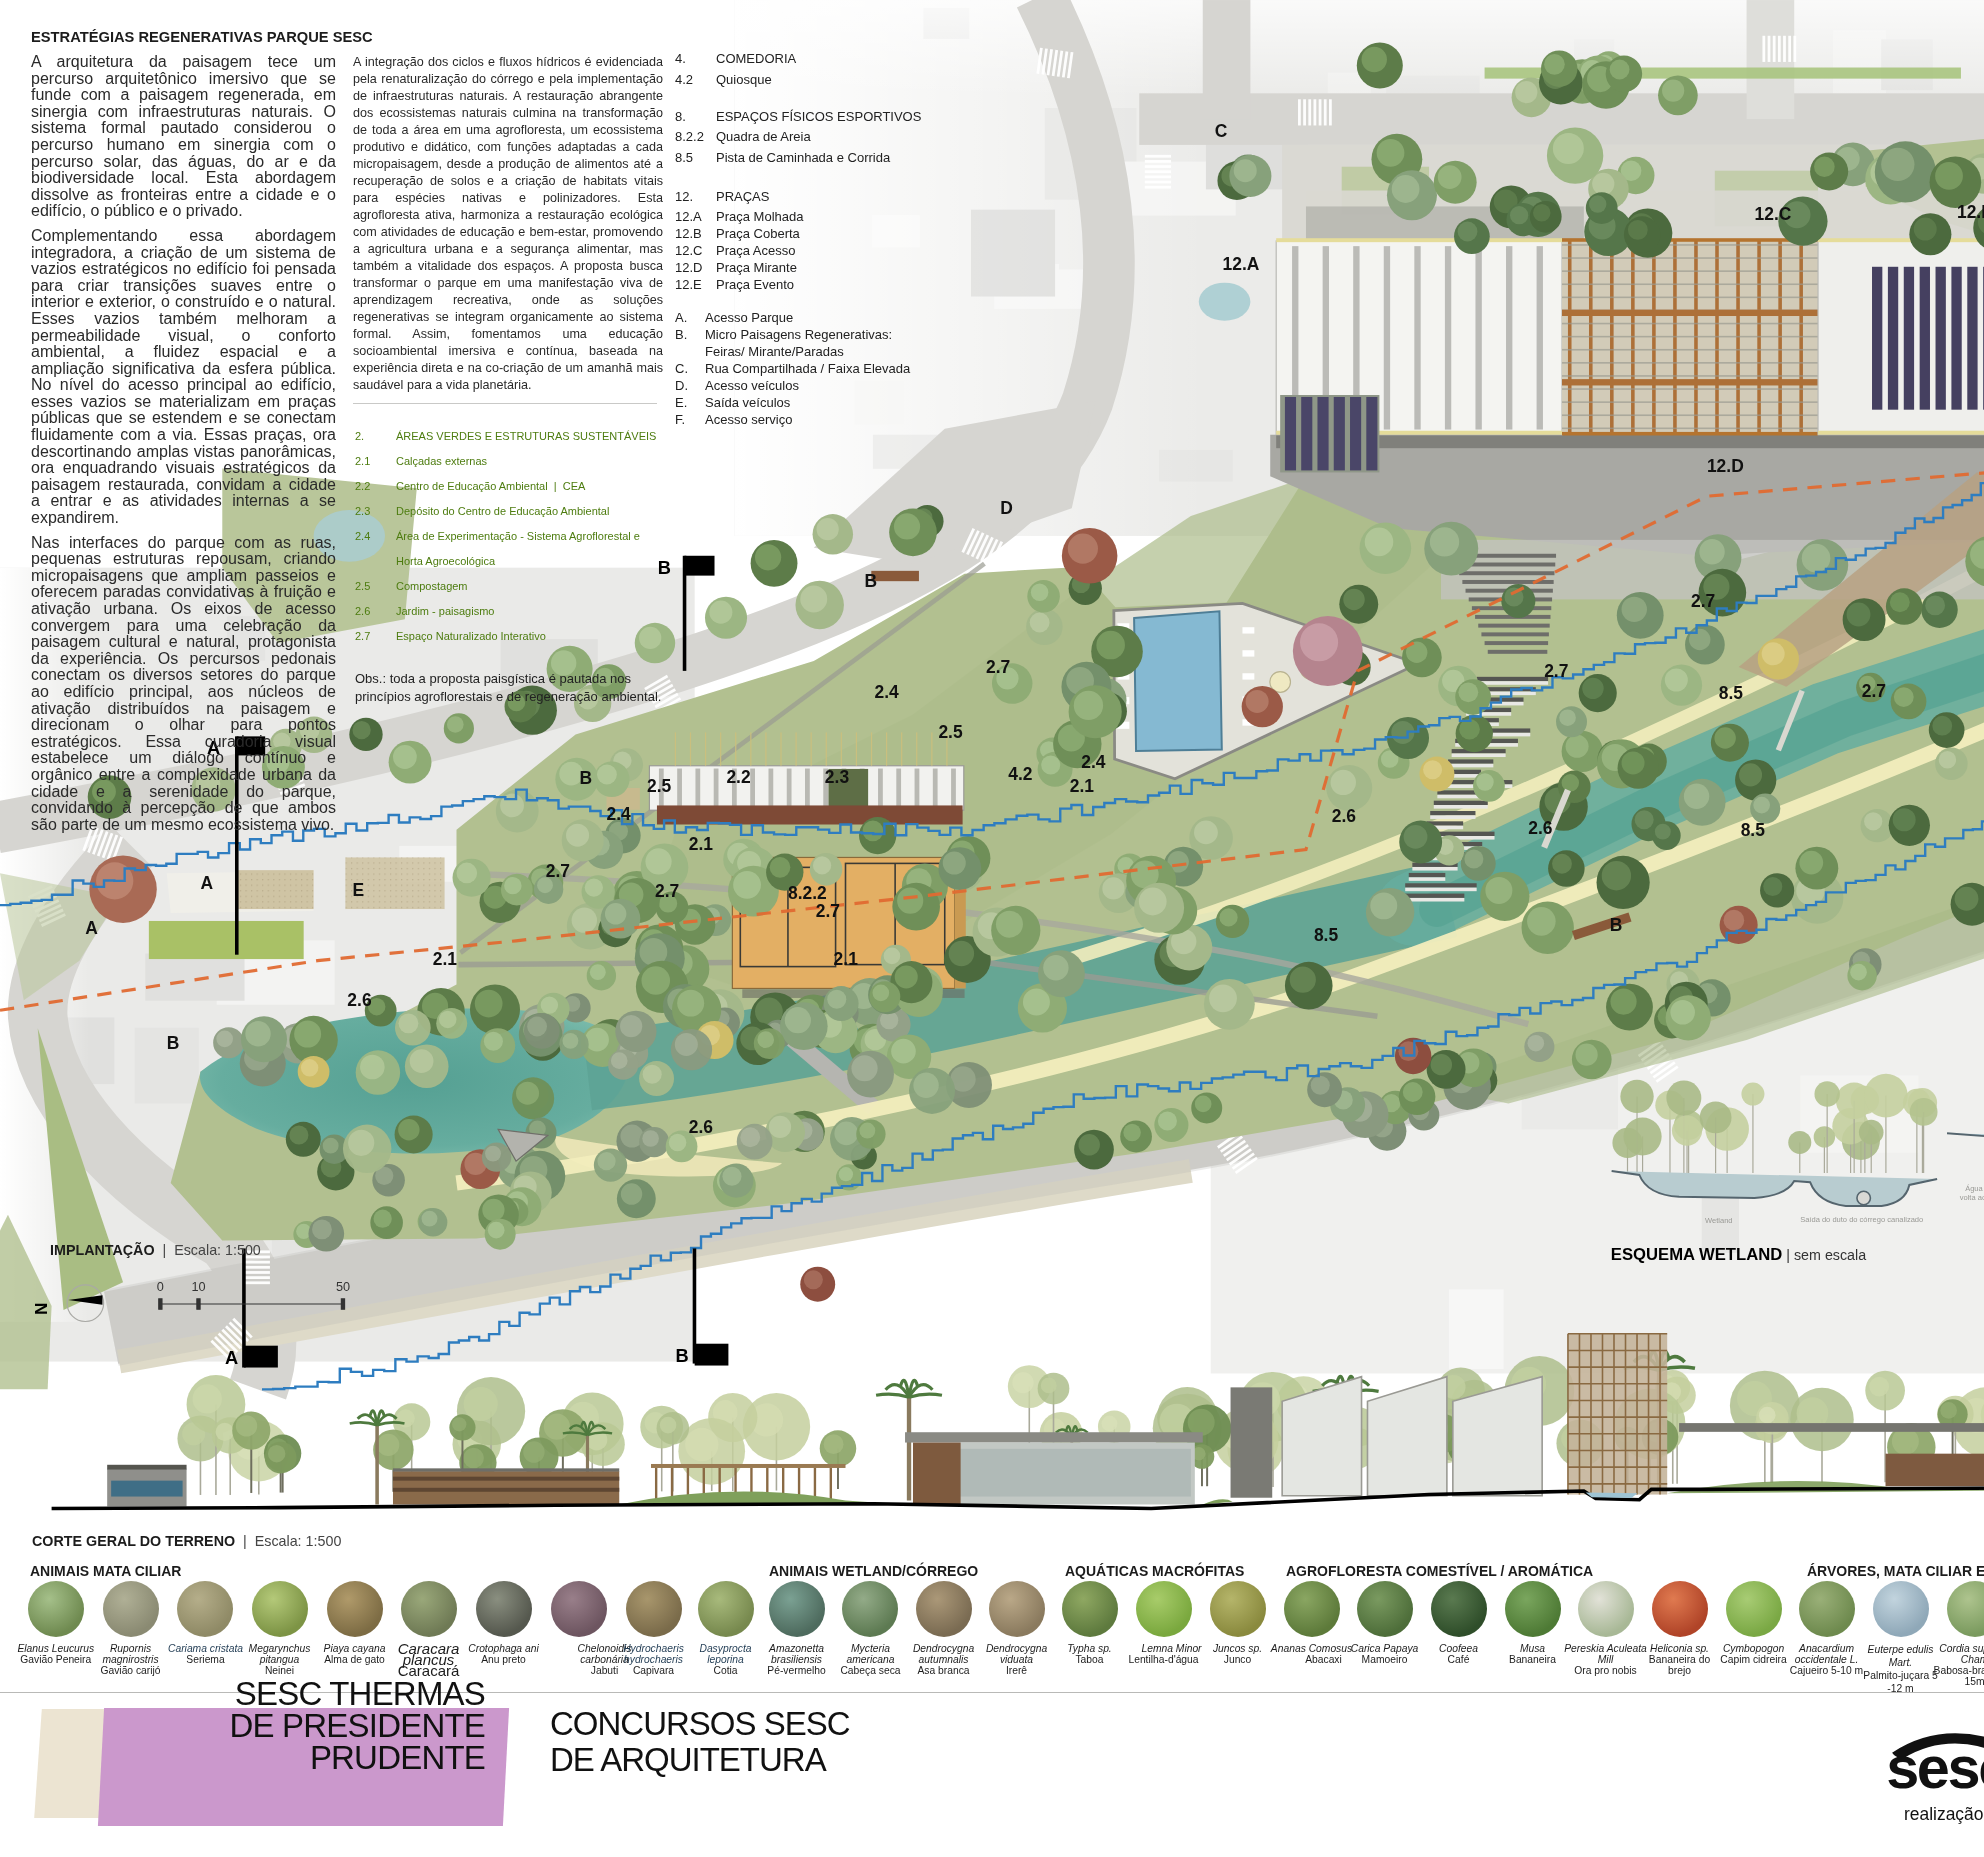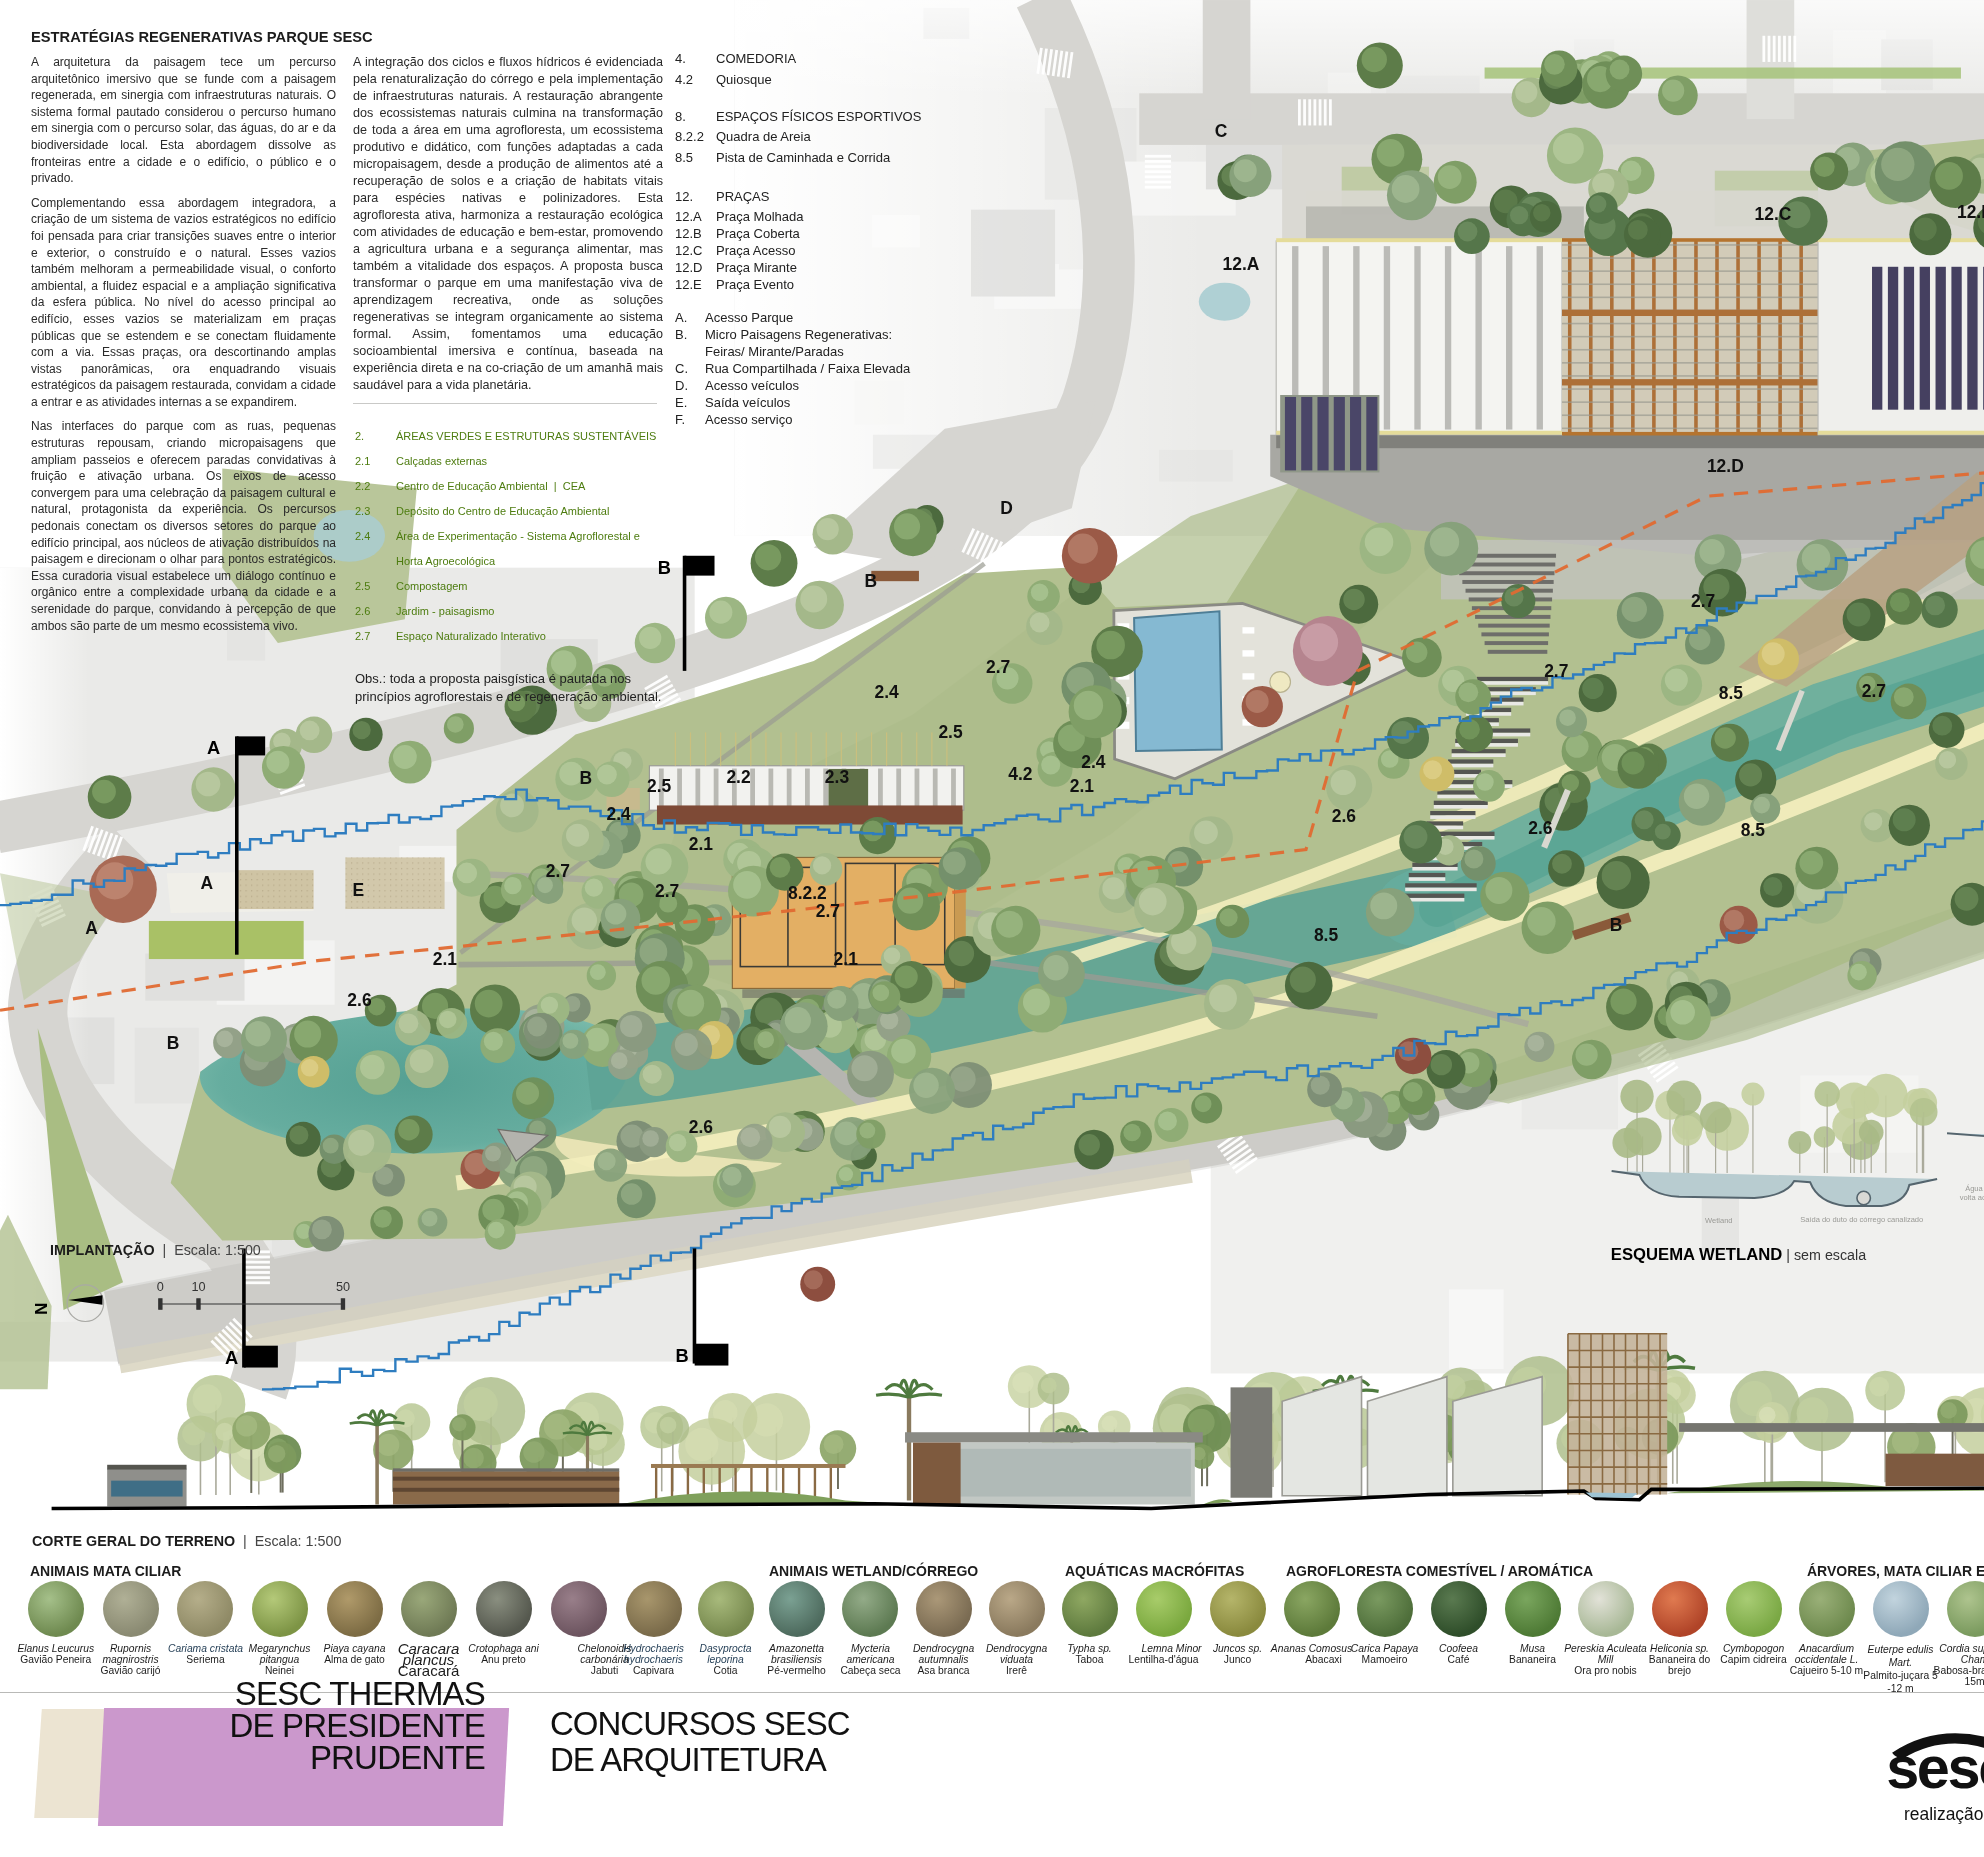--- a/index.html
+++ b/index.html
@@ -2287,21 +2287,21 @@
       <text x="6254" y="3292" font-size="19" font-family="Liberation Sans,sans-serif">Vegetação macrófita (ilhas flutuantes)</text>
       <ellipse cx="6222" cy="3316" rx="17" ry="14" fill="#fff" stroke="#555" stroke-width="2"></ellipse>
       <text x="6222" y="3322" font-size="17" text-anchor="middle" font-family="Liberation Sans,sans-serif">11</text>
       <text x="6254" y="3322" font-size="19" font-family="Liberation Sans,sans-serif">Extravasor conecta com tubulação</text>
       <text x="6254" y="3352" font-size="19" font-family="Liberation Sans,sans-serif">pluvial no fluxo córrego canalizado</text>
     </g>
 </svg>
 
 <div class="abs bt" style="left:31px;top:29px;width:357px;font-size:14.7px;">ESTRATÉGIAS REGENERATIVAS PARQUE SESC</div>
 
-<div class="abs just" style="left:31px;top:54px;width:305px;font-size:12px;line-height:16.6px;color:#2a2a2a;">
+<div class="abs just" style="left:31px;top:54px;width:305px;font-size:16px;line-height:16.6px;color:#2a2a2a;">
 <p>A arquitetura da paisagem tece um percurso arquitetônico imersivo que se funde com a paisagem regenerada, em sinergia com infraestruturas naturais. O sistema formal pautado considerou o percurso humano em sinergia com o percurso solar, das águas, do ar e da biodiversidade local. Esta abordagem dissolve as fronteiras entre a cidade e o edifício, o público e o privado.</p>
 <p>Complementando essa abordagem integradora, a criação de um sistema de vazios estratégicos no edifício foi pensada para criar transições suaves entre o interior e exterior, o construído e o natural. Esses vazios também melhoram a permeabilidade visual, o conforto ambiental, a fluidez espacial e a ampliação significativa da esfera pública. No nível do acesso principal ao edifício, esses vazios se materializam em praças públicas que se estendem e se conectam fluidamente com a via. Essas praças, ora descortinando amplas vistas panorâmicas, ora enquadrando visuais estratégicos da paisagem restaurada, convidam a cidade a entrar e as atividades internas a se expandirem.</p>
 <p>Nas interfaces do parque com as ruas, pequenas estruturas repousam, criando micropaisagens que ampliam passeios e oferecem paradas convidativas à fruição e ativação urbana. Os eixos de acesso convergem para uma celebração da paisagem cultural e natural, protagonista da experiência. Os percursos pedonais conectam os diversos setores do parque ao edifício principal, aos núcleos de ativação distribuídos na paisagem e direcionam o olhar para pontos estratégicos. Essa curadoria visual estabelece um diálogo contínuo e orgânico entre a complexidade urbana da cidade e a serenidade do parque, convidando à percepção de que ambos são parte de um mesmo ecossistema vivo.</p>
 </div>
 
 <div class="abs just" style="left:353px;top:54px;width:310px;font-size:12.6px;line-height:17px;color:#2a2a2a;">
 <p>A integração dos ciclos e fluxos hídricos é evidenciada pela renaturalização do córrego e pela implementação de infraestruturas naturais. A restauração abrangente dos ecossistemas naturais culmina na transformação de toda a área em uma agrofloresta, um ecossistema produtivo e didático, com funções adaptadas a cada micropaisagem, desde a produção de alimentos até a recuperação de solos e a criação de habitats vitais para espécies nativas e polinizadores. Esta agrofloresta ativa, harmoniza a restauração ecológica com atividades de educação e bem-estar, promovendo a agricultura urbana e a segurança alimentar, mas também a vitalidade dos espaços. A proposta busca transformar o parque em uma manifestação viva de aprendizagem recreativa, onde as soluções regenerativas se integram organicamente ao sistema formal. Assim, fomentamos uma educação socioambiental imersiva e contínua, baseada na experiência direta e na co-criação de um amanhã mais saudável para a vida planetária.</p>
 </div>
 
 <div class="abs" style="left:353px;top:403px;width:304px;height:1.2px;background:#c9c9c7;"></div>

